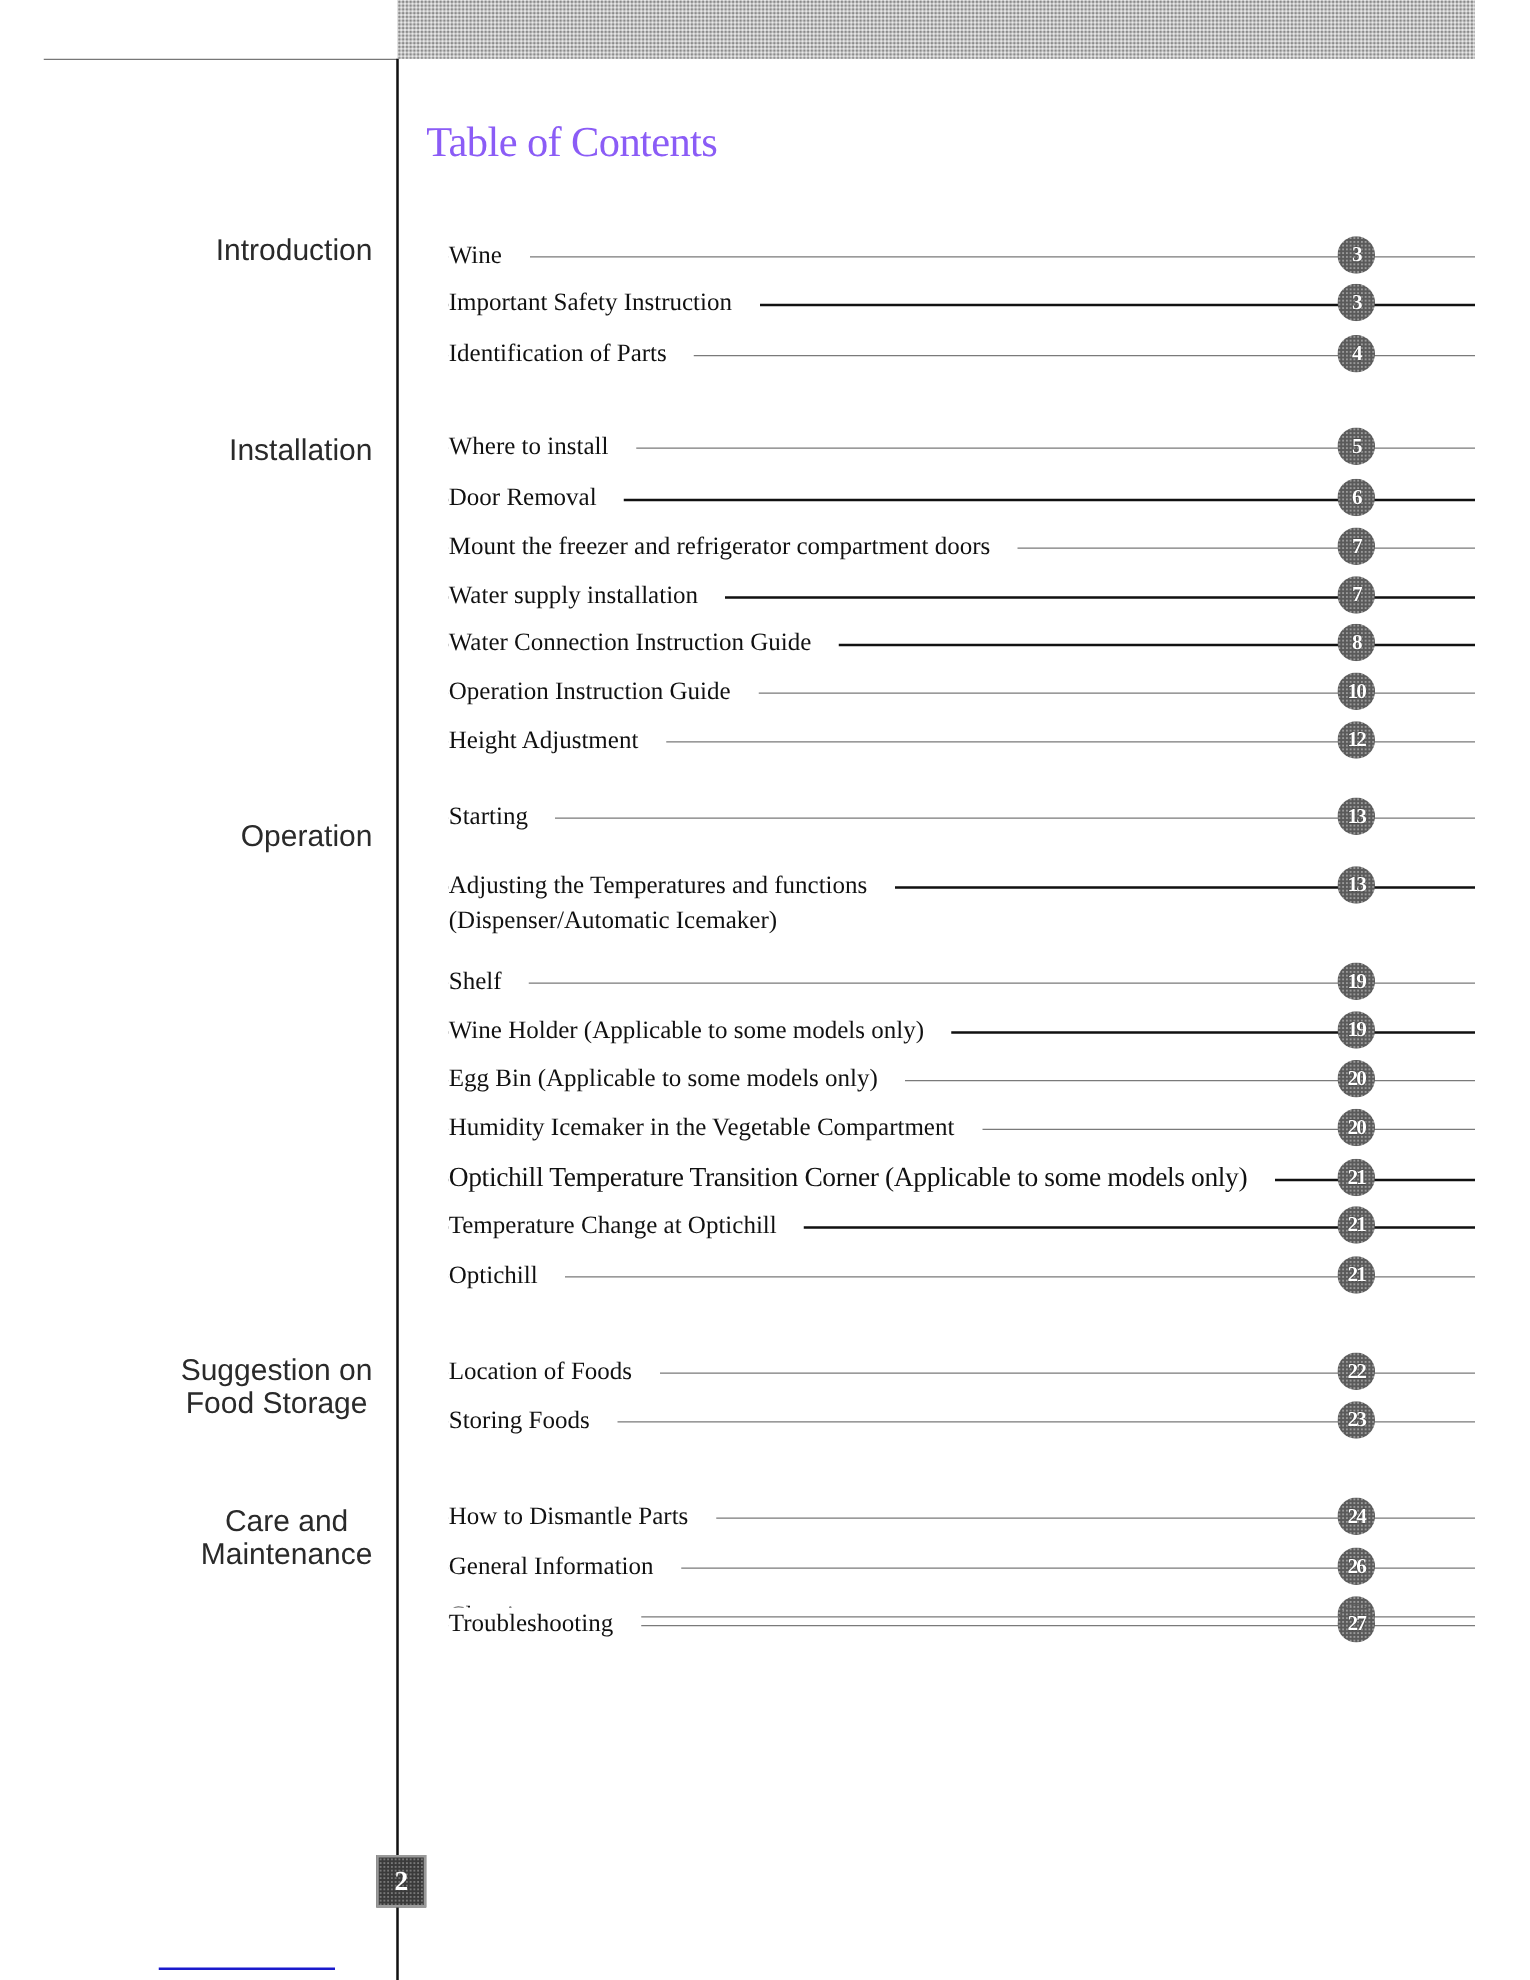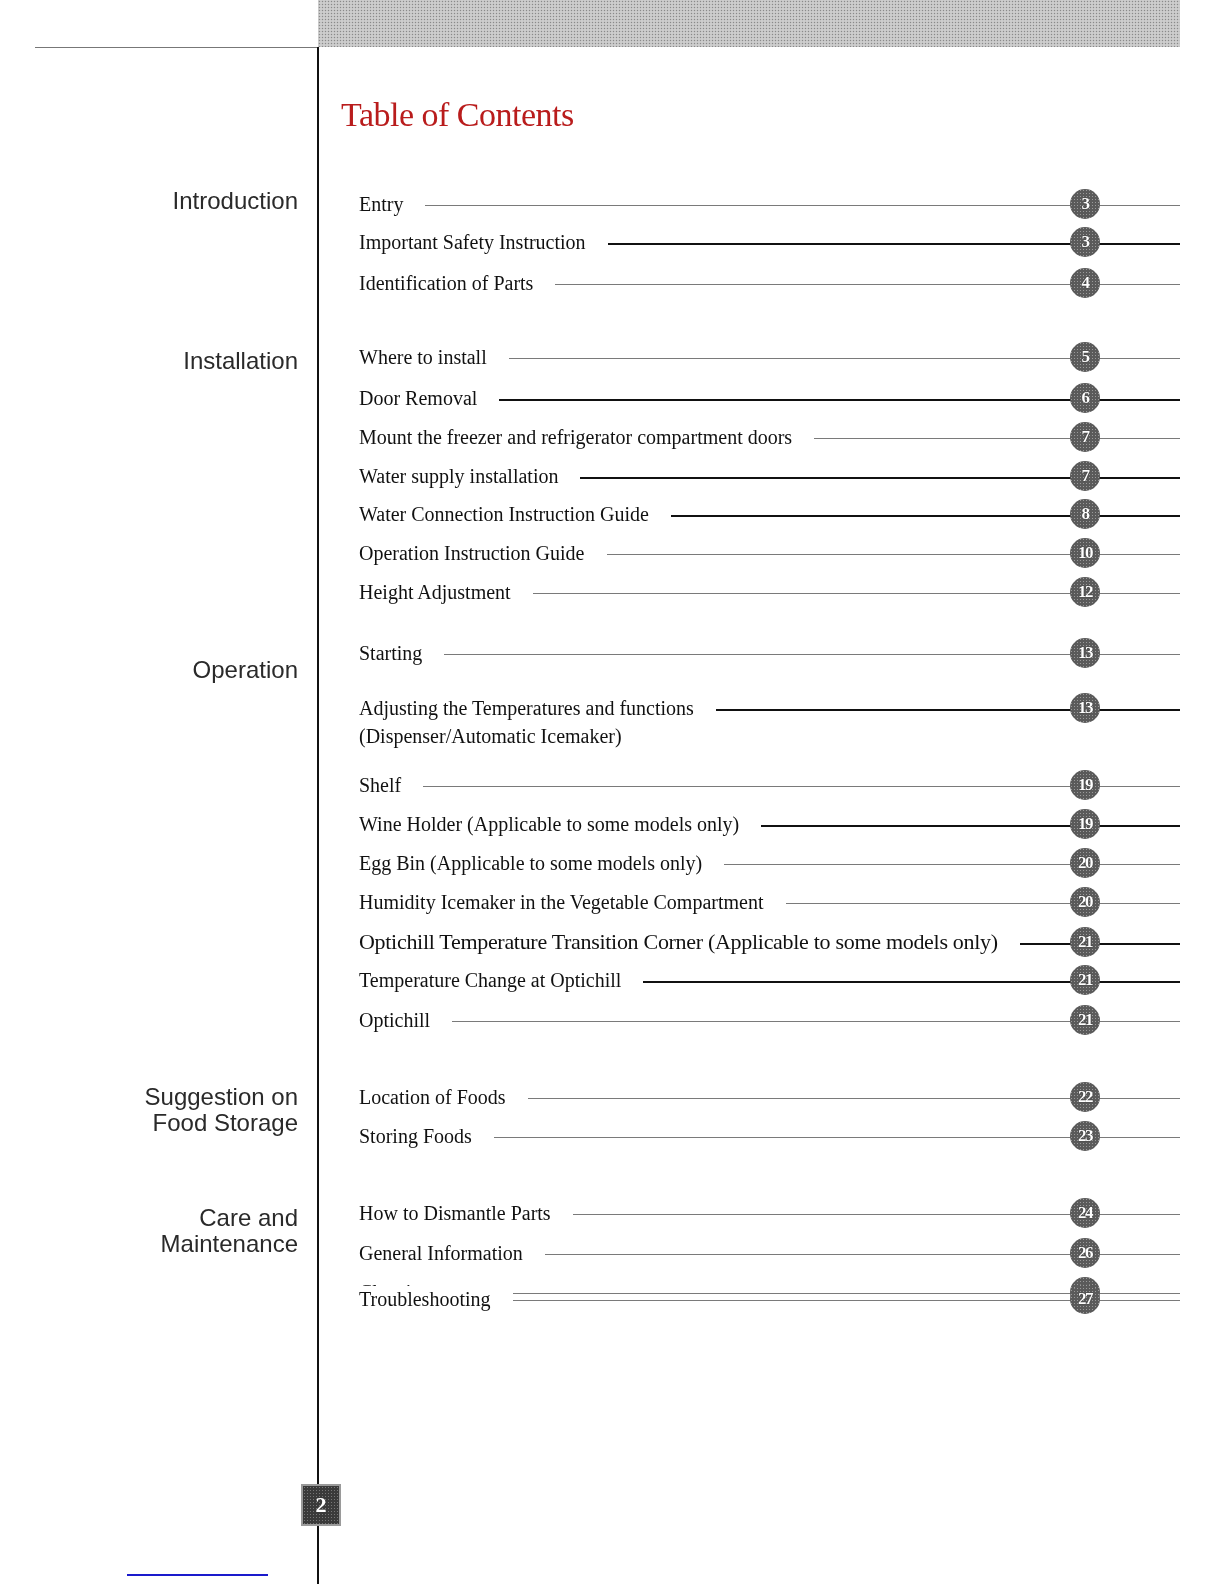--- a/index.html
+++ b/index.html
@@ -10,23 +10,23 @@
     background-color: #c4c4c4;
     background-image:
       radial-gradient(#8a8a8a 0.7px, transparent 0.8px),
       radial-gradient(#e8e8e8 0.7px, transparent 0.8px);
     background-size: 3px 3px, 3px 3px;
     background-position: 0 0, 1.5px 1.5px; }
   .top-rule { position: absolute; left: 35px; top: 47px; width: 283px; height: 1px; background: #777; }
   .spine { position: absolute; left: 317px; top: 47px; width: 2px; height: 1537px; background: #111; }
 
   .page-title { position: absolute; left: 341px; top: 96px; font-size: 34px; letter-spacing: -0.5px;
-    font-family: "Liberation Serif", serif; color: #b91c1c; margin: 0; font-weight: normal; }
-
-  .section-label { position: absolute; right: 926px; text-align: right;
+    font-family: "Liberation Serif", serif; color: #8b5cf6; margin: 0; font-weight: normal; }
+
+  .section-label { position: absolute; right: 926px; text-align: center;
     font-family: "Liberation Sans", sans-serif; font-size: 24px; line-height: 26px; color: #2a2a2a;
     white-space: pre-line; }
 
   .toc-row { position: absolute; left: 359px; width: 821px; height: 30px; }
   .toc-text { position: absolute; left: 0; top: 0; font-size: 20px; line-height: 26px;
     background: #fff; padding-right: 22px; z-index: 2; white-space: nowrap; color: #111;
     font-family: "Liberation Serif", serif; }
   .toc-text.condensed { font-size: 22px; letter-spacing: -0.3px; }
   .toc-sub { position: absolute; left: 0; top: 28px; font-size: 20px; line-height: 26px; white-space: nowrap; }
   .toc-leader { position: absolute; left: 0; right: 0; top: 14px; height: 1px; background: #7a7a7a; z-index: 1; }
@@ -58,21 +58,21 @@
 
 <div class="section-label" style="top:188px">Introduction</div>
 <div class="section-label" style="top:348px">Installation</div>
 <div class="section-label" style="top:657px">Operation</div>
 <div class="section-label" style="top:1084px">Suggestion on
 Food Storage</div>
 <div class="section-label" style="top:1205px">Care and
 Maintenance</div>
 
 <div class="toc-row" style="top:191px">
-  <span class="toc-text">Entry</span>
+  <span class="toc-text">Wine</span>
   <div class="toc-leader"></div>
   <span class="page-badge">3</span>
 </div>
 <div class="toc-row" style="top:229px">
   <span class="toc-text">Important Safety Instruction</span>
   <div class="toc-leader dark"></div>
   <span class="page-badge">3</span>
 </div>
 <div class="toc-row" style="top:270px">
   <span class="toc-text">Identification of Parts</span>

